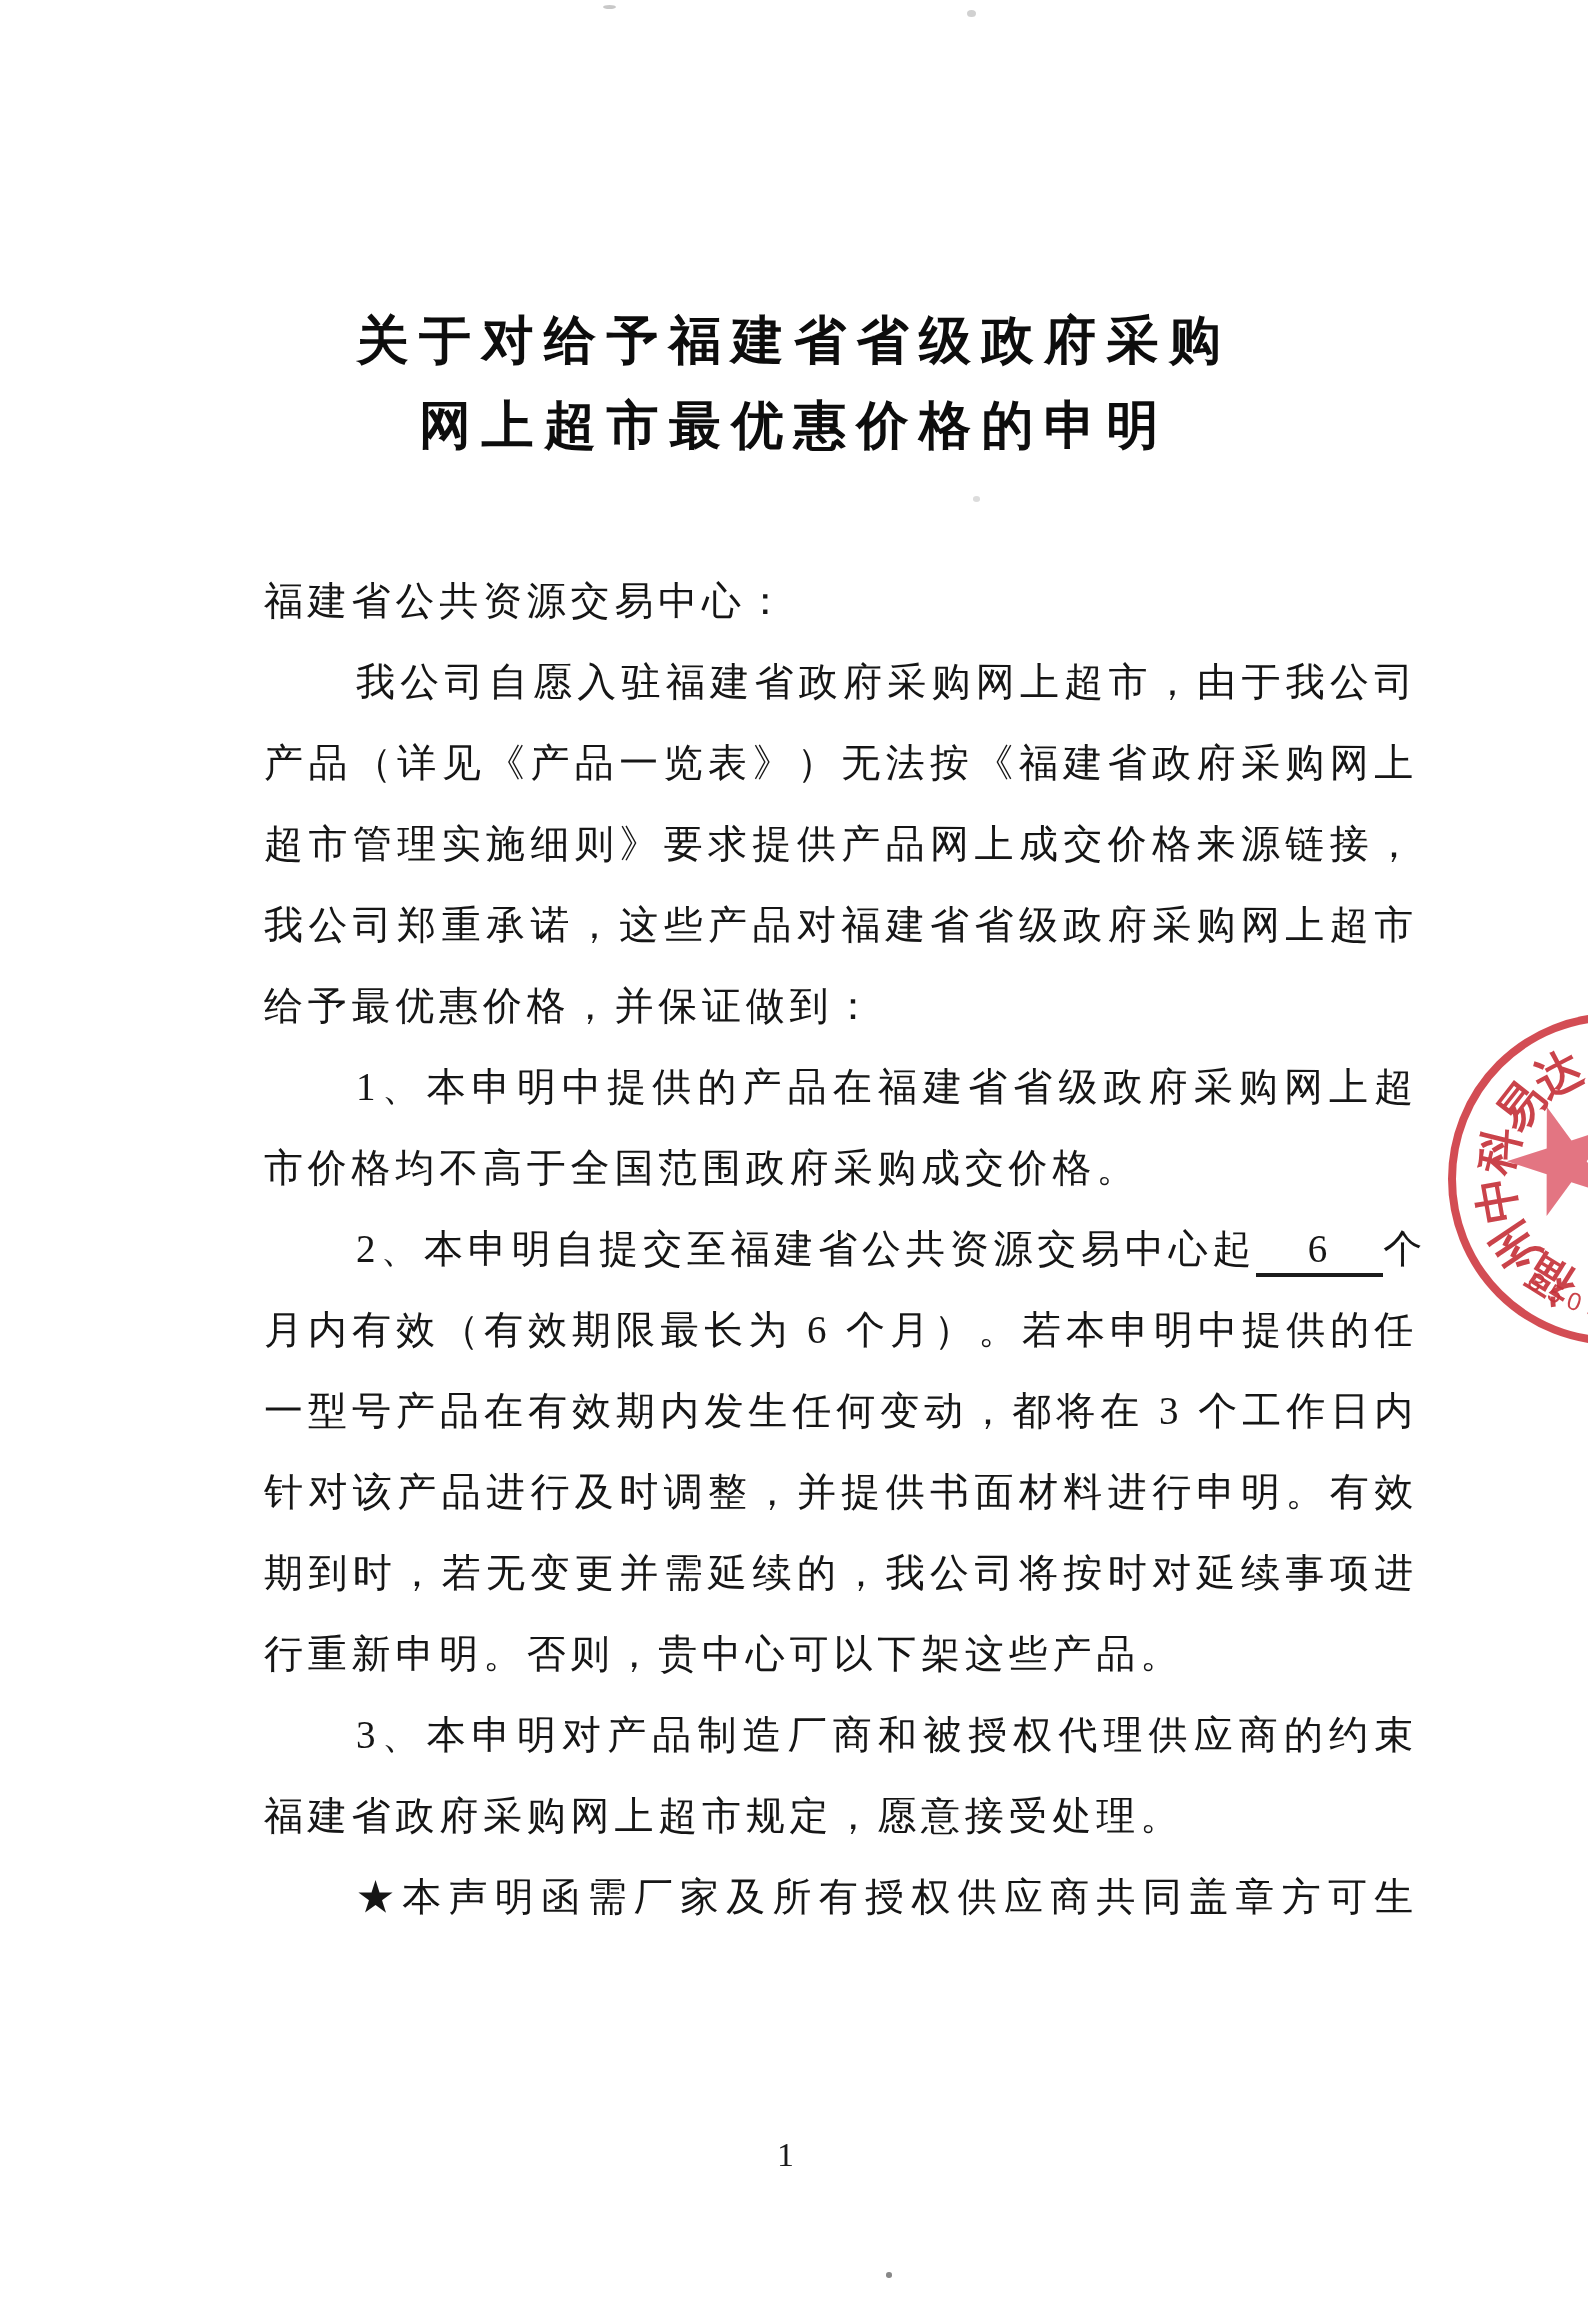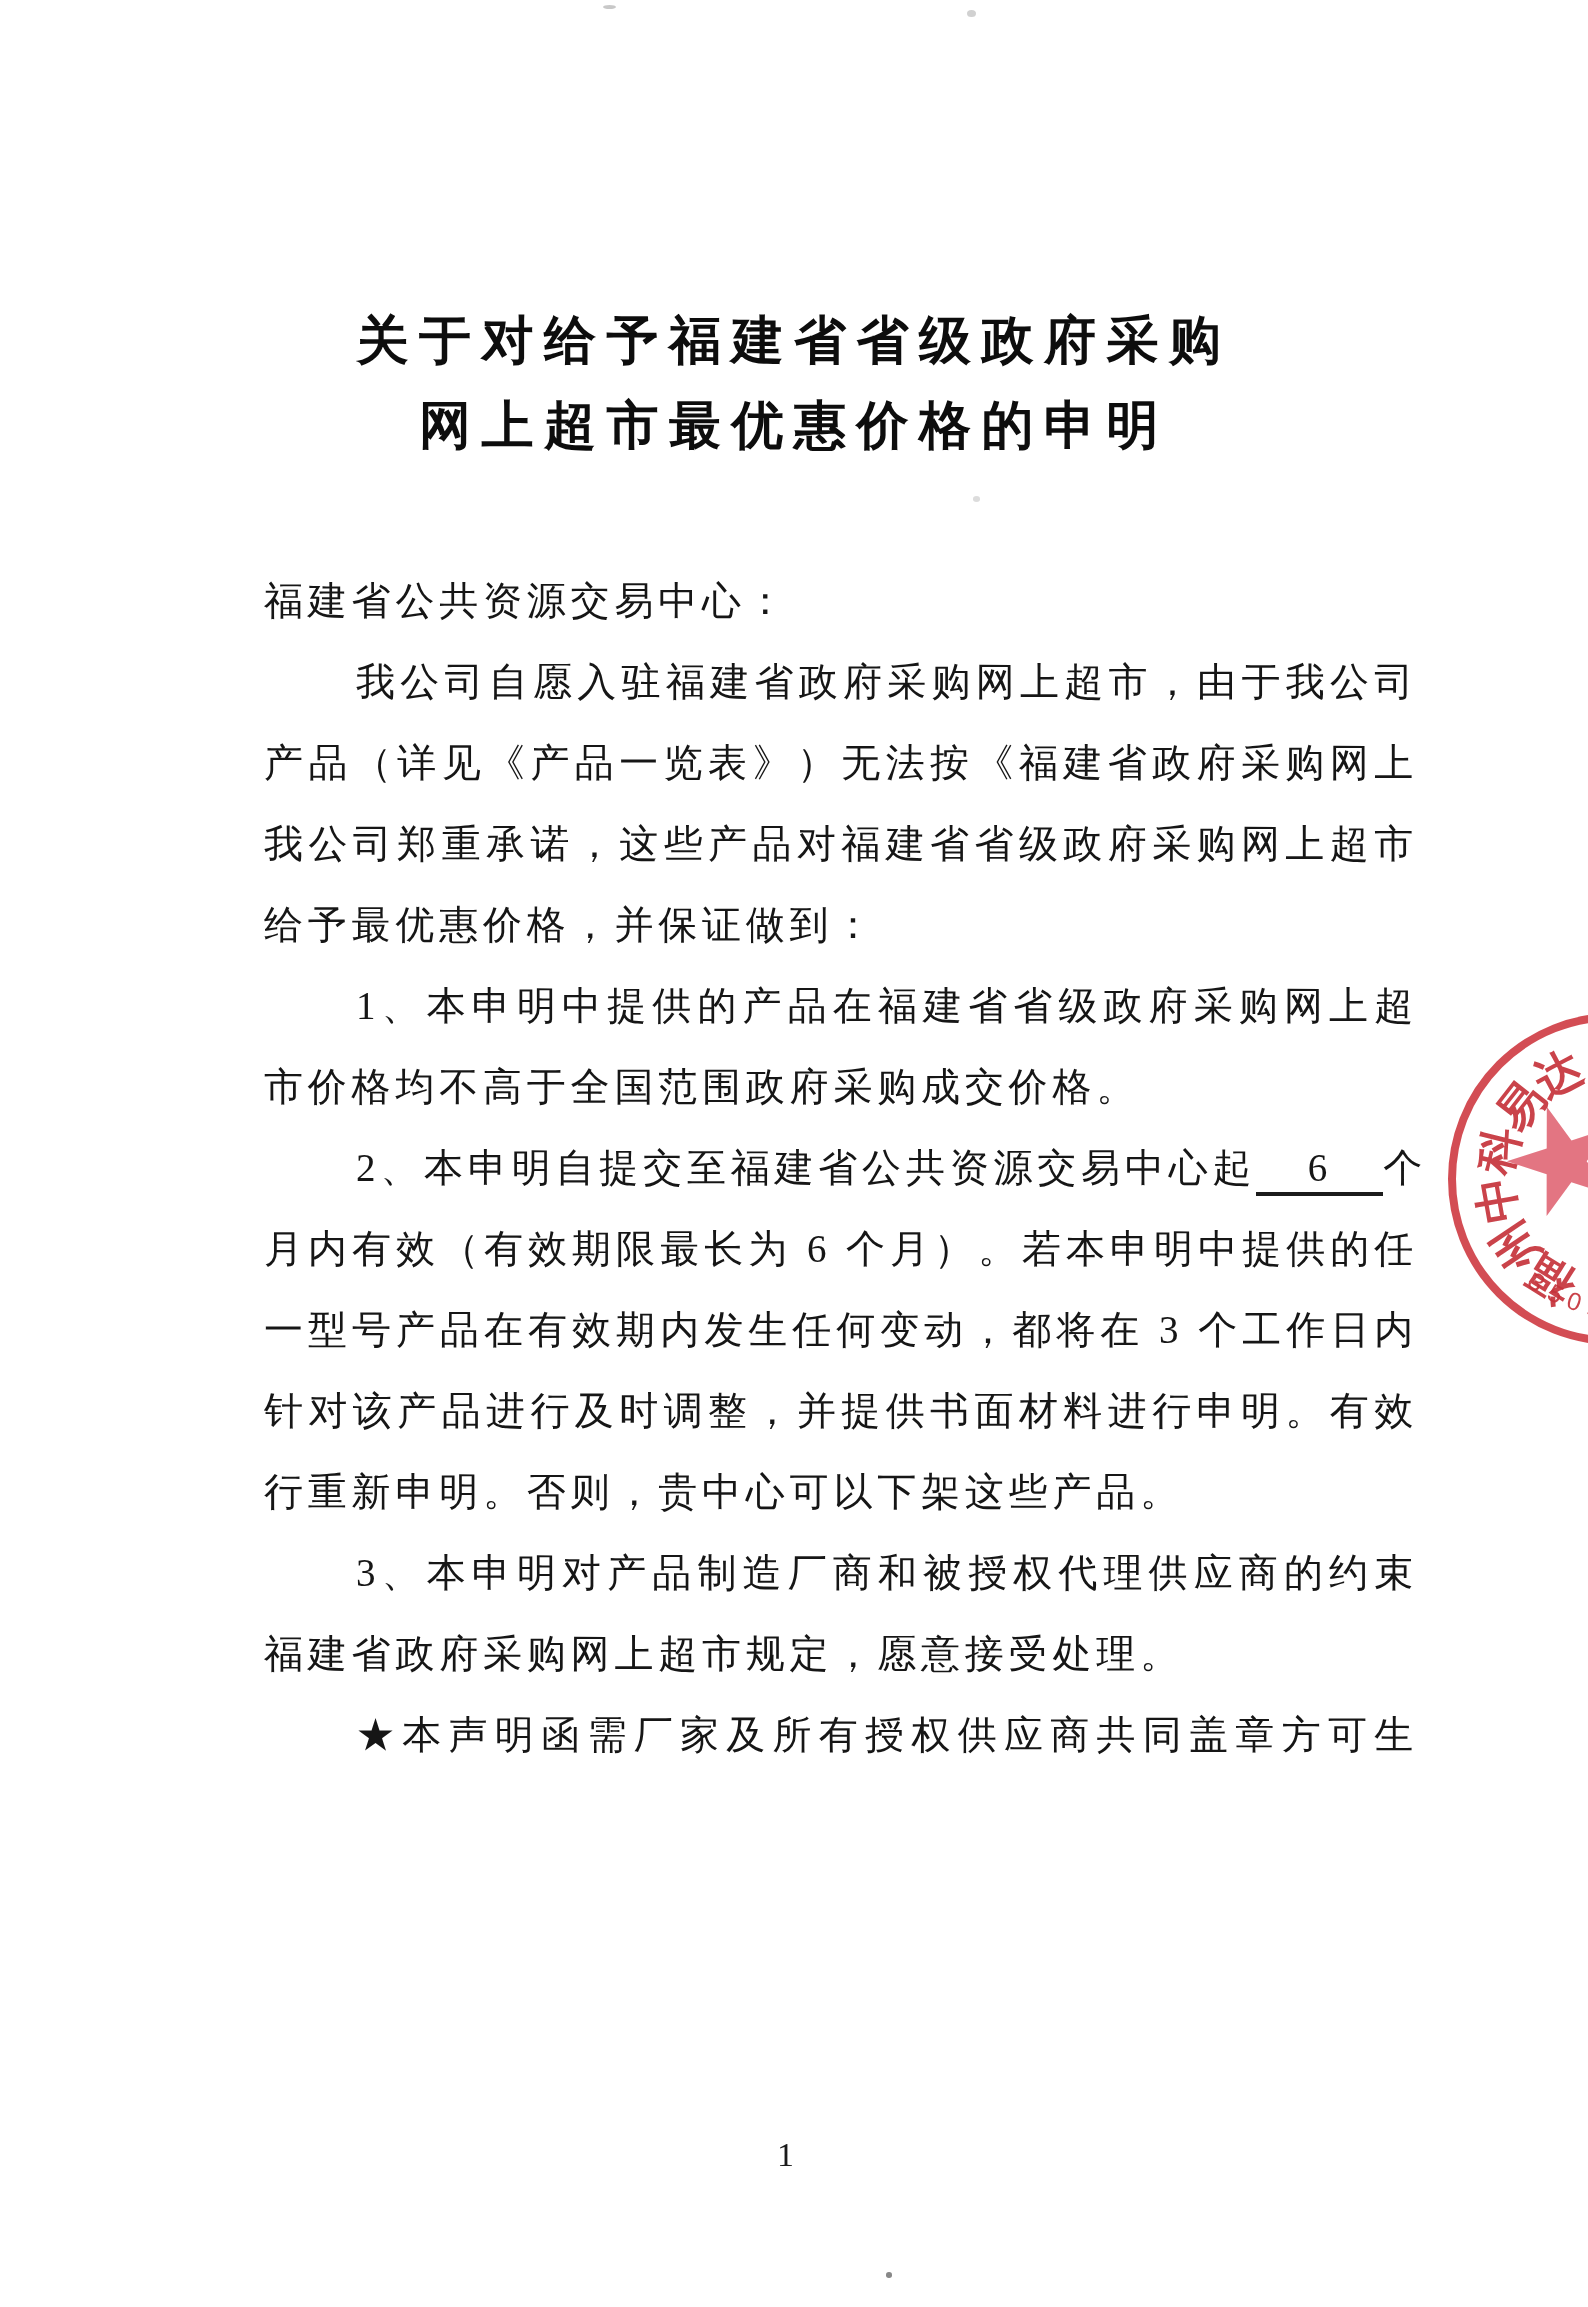--- a/index.html
+++ b/index.html
@@ -92,30 +92,32 @@
   <div class="title-block">
     <div class="title-line">关于对给予福建省省级政府采购</div>
     <div class="title-line">网上超市最优惠价格的申明</div>
   </div>
 
   <div class="body-block">
     <div class="line">福建省公共资源交易中心：</div>
 
     <div class="line fill indent">我公司自愿入驻福建省政府采购网上超市，由于我公司</div>
     <div class="line fill">产品（详见《产品一览表》）无法按《福建省政府采购网上</div>
+    <div class="line fill">超市管理实施细则》要求提供产品网上成交价格来源链接，</div>
     <div class="line fill">我公司郑重承诺，这些产品对福建省省级政府采购网上超市</div>
     <div class="line">给予最优惠价格，并保证做到：</div>
     <div class="line fill indent">1、本申明中提供的产品在福建省省级政府采购网上超</div>
     <div class="line">市价格均不高于全国范围政府采购成交价格。</div>
 
     <div class="line indent"><span>2、本申明自提交至福建省公共资源交易中心起</span><span class="blank">6</span><span>个</span></div>
 
     <div class="line fill">月内有效（有效期限最长为 6 个月）。若本申明中提供的任</div>
     <div class="line fill">一型号产品在有效期内发生任何变动，都将在 3 个工作日内</div>
     <div class="line fill">针对该产品进行及时调整，并提供书面材料进行申明。有效</div>
+    <div class="line fill">期到时，若无变更并需延续的，我公司将按时对延续事项进</div>
     <div class="line">行重新申明。否则，贵中心可以下架这些产品。</div>
     <div class="line fill indent">3、本申明对产品制造厂商和被授权代理供应商的约束</div>
     <div class="line">福建省政府采购网上超市规定，愿意接受处理。</div>
     <div class="line fill indent">★本声明函需厂家及所有授权供应商共同盖章方可生</div>
   </div>
 
   <div class="seal">
     <div class="seal-ring"></div>
     <span class="seal-star">★</span>
     <span class="arc c0">福</span>

